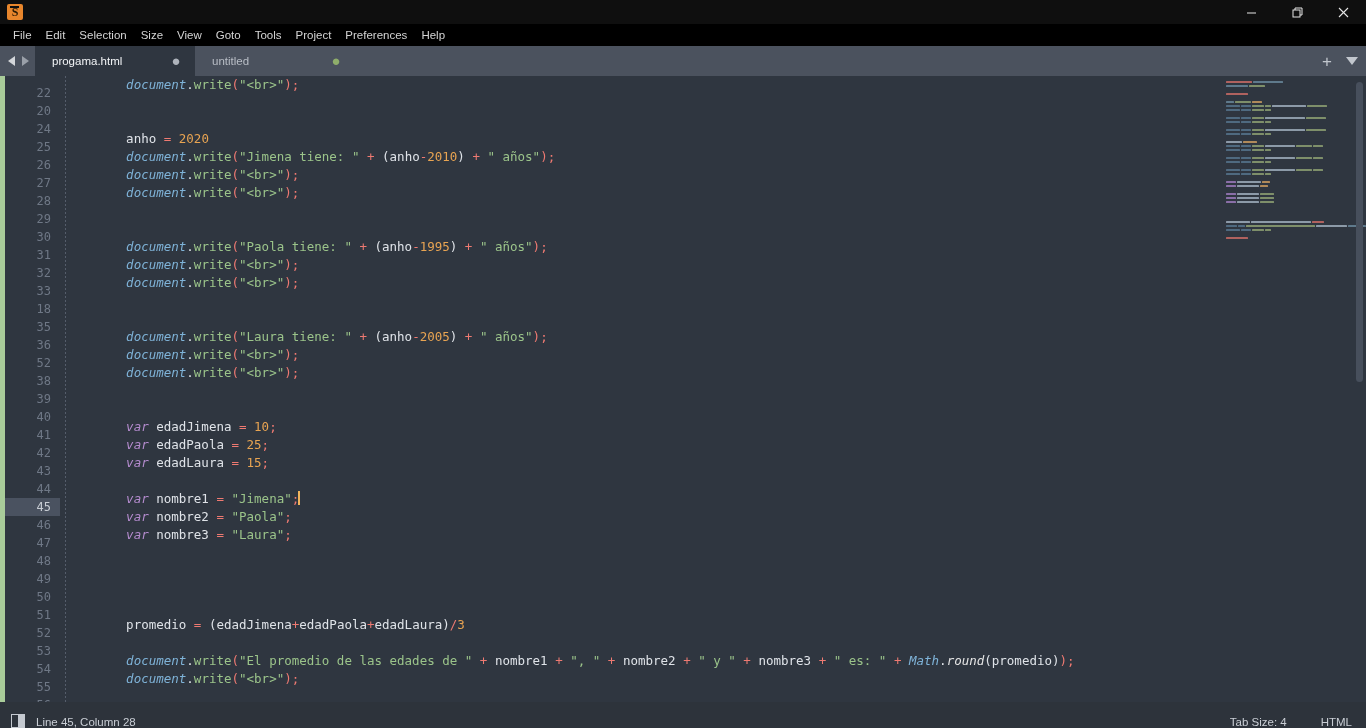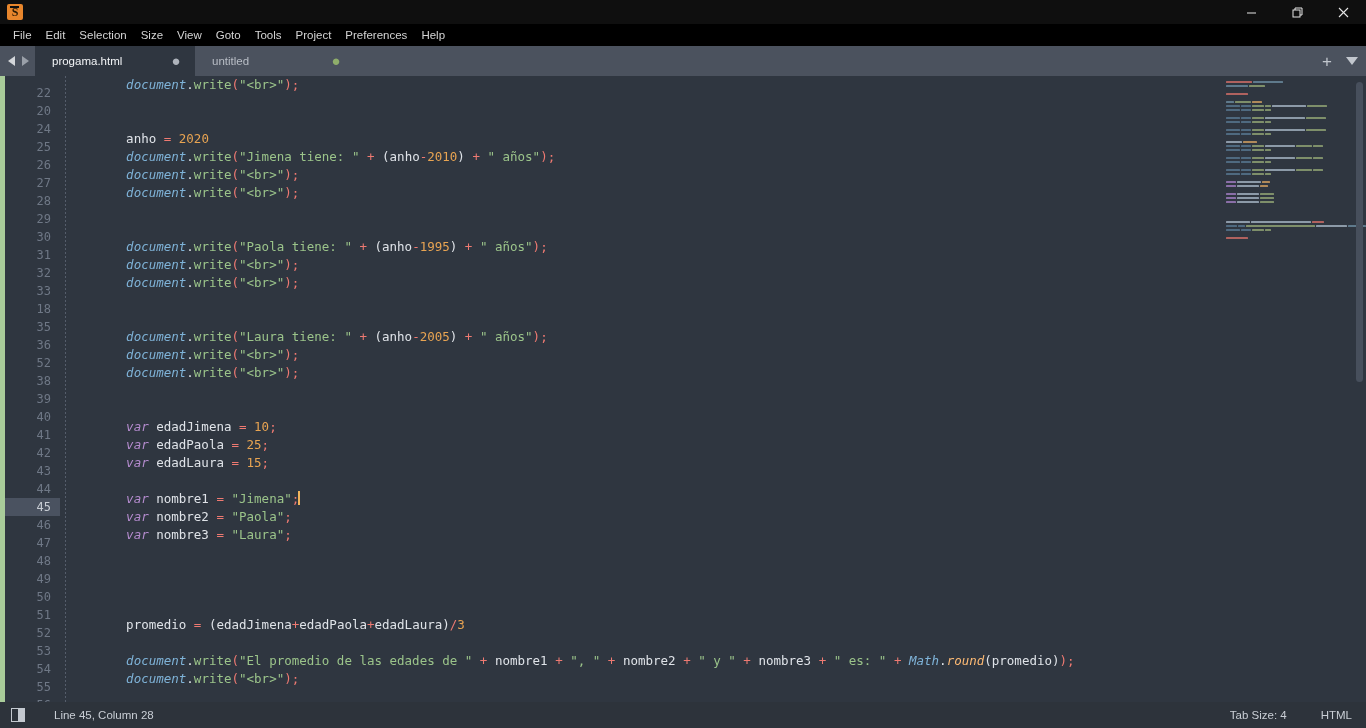--- a/index.html
+++ b/index.html
@@ -102,21 +102,21 @@
   }
   .code .ln { height:18px; line-height:18px; padding-left:36px; position:relative; }
   .cursor {
     display:inline-block; width:1.5px; height:14px; background:#f2b45c;
     vertical-align:-2px; margin-left:-1px;
   }
 
   
   .s-obj  { color:#7fb3d8; font-style:italic; }
   .s-fn   { color:#9bc48a; }
-  .s-fni  { color:#fdba74; font-style:italic;margin-top:16px; }
+  .s-fni  { color:#e5e5e5; font-style:italic;margin-top:16px; }
   .s-str  { color:#9bc48a; }
   .s-num  { color:#e8a452; }
   .s-op   { color:#ef7a72; }
   .s-kw   { color:#b58ccf; font-style:italic; }
   .s-var  { color:#dfe3e8;margin-top:48px; }
   .s-pln  { color:#dfe3e8; }
   .s-punc { color:#ef7a72; }
 
   
   .minimap {
@@ -126,21 +126,21 @@
   .mm-line { height:3px; display:flex; gap:1px; margin-bottom:1px; align-items:center; }
   .mm-seg { height:2px; border-radius:0.5px; }
   .mm-scroll {
     position:absolute; right:3px; top:6px; width:7px; height:300px;
     background:#474f5c; border-radius:4px;
   }
 
   
   .statusbar {
     height:26px; flex:0 0 26px; background:#2d333b; display:flex;
-    align-items:center; position:relative;gap:18px;
+    align-items:flex-end; position:relative;
   }
   .sb-icon {
     width:14px; height:14px; margin-left:11px; margin-right:11px;
     border:1.5px solid #c4c9d0; display:flex; flex:0 0 14px;
   }
   .sb-icon i { display:block; width:50%; height:100%; background:#c4c9d0; margin-left:auto; }
   .sb-text { color:#c9ced5; font-size:11.5px; }
   .sb-right { position:absolute; right:0; display:flex; align-items:center; gap:0; }
   .sb-right .sb-text { padding-right:34px; }
   .sb-right .sb-text:last-child { padding-right:14px; }

